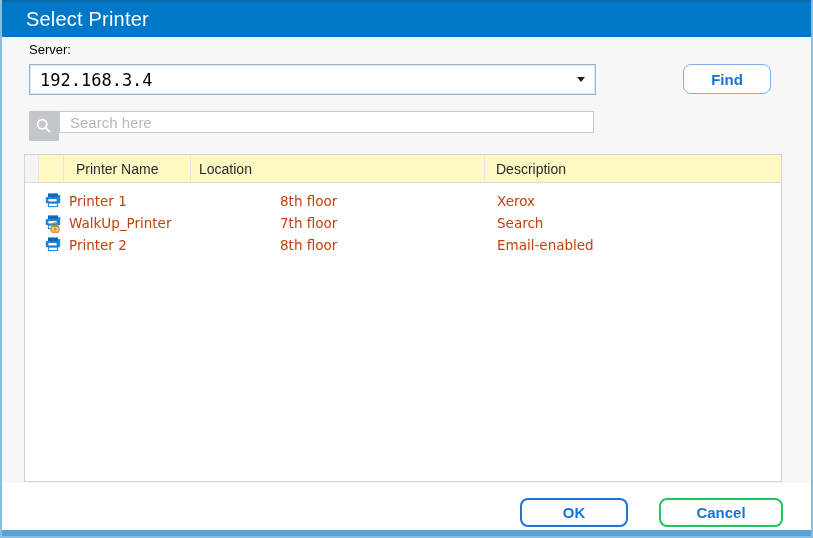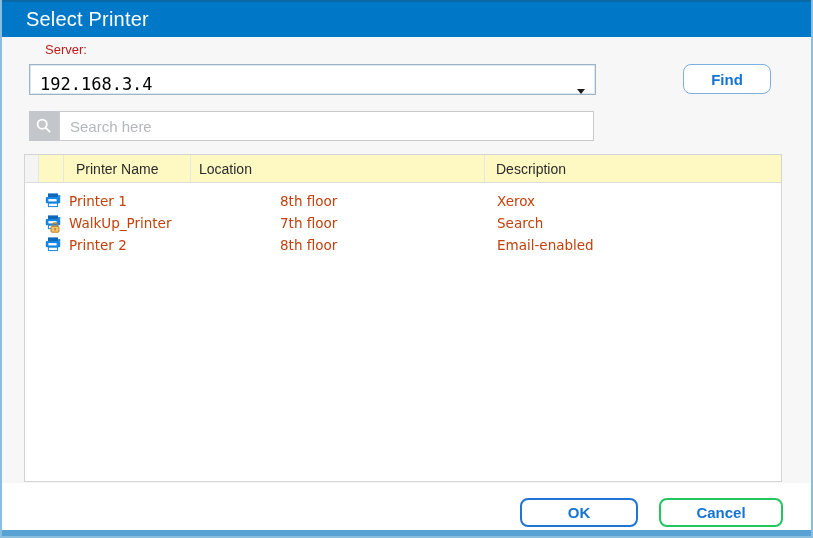--- a/index.html
+++ b/index.html
@@ -21,27 +21,27 @@
     border-top:2px solid #0b69a6;
     display:flex;align-items:center;
     padding-left:24px;
   }
   .titlebar .title{
     color:#ffffff;font-size:20px;font-weight:400;letter-spacing:.2px;
   }
 
   .server-label{
     position:absolute;left:27px;top:42px;
-    font-size:13px;color:#b91c1c;margin-left:16px;
+    font-size:13px;color:#000000;
   }
   .combobox{
     position:absolute;left:27px;top:64px;width:567px;height:31px;
     background:#ffffff;border:1px solid #9db3c6;
     box-shadow:0 0 0 1px #dce8f2 inset;
-    display:flex;align-items:flex-end;
+    display:flex;align-items:center;
     padding:0 10px;
     cursor:default;
   }
   .combobox .value{
     font-family:"DejaVu Sans Mono", monospace;
     font-size:17px;color:#000;flex:1;
   }
   .combobox .caret{
     width:0;height:0;
     border-left:4px solid transparent;
@@ -55,39 +55,39 @@
     font-weight:bold;font-size:15px;
     border-radius:8px;
     display:flex;align-items:center;justify-content:center;
     cursor:pointer;
   }
   .find-btn{
     position:absolute;left:681px;top:64px;width:88px;height:30px;
     border:1px solid #7cb0e2;
   }
   .ok-btn{
-    position:absolute;left:518px;top:498px;width:118px;height:29px;
+    position:absolute;left:518px;top:498px;width:108px;height:29px;
     border:2px solid #2173d4;
   }
   .cancel-btn{
     position:absolute;left:657px;top:498px;width:124px;height:29px;
     border:2px solid #22c55e;
   }
 
   .searchbar{
     position:absolute;left:27px;top:111px;width:565px;height:30px;
     display:flex;
   }
   .search-iconbox{
     width:30px;height:30px;background:#c3c6cb;
     display:flex;align-items:center;justify-content:center;
     flex:none;
   }
   .search-input{
-    flex:1;height:30px;
+    flex:1;height:22px;
     border:1px solid #c9c9c9;
     padding:0 10px;
     font-family:"Liberation Sans", sans-serif;
     font-size:15px;color:#333;
     outline:none;
     background:#ffffff;
   }
   .search-input::placeholder{color:#b4b7bc;opacity:1;}
 
   .table{

